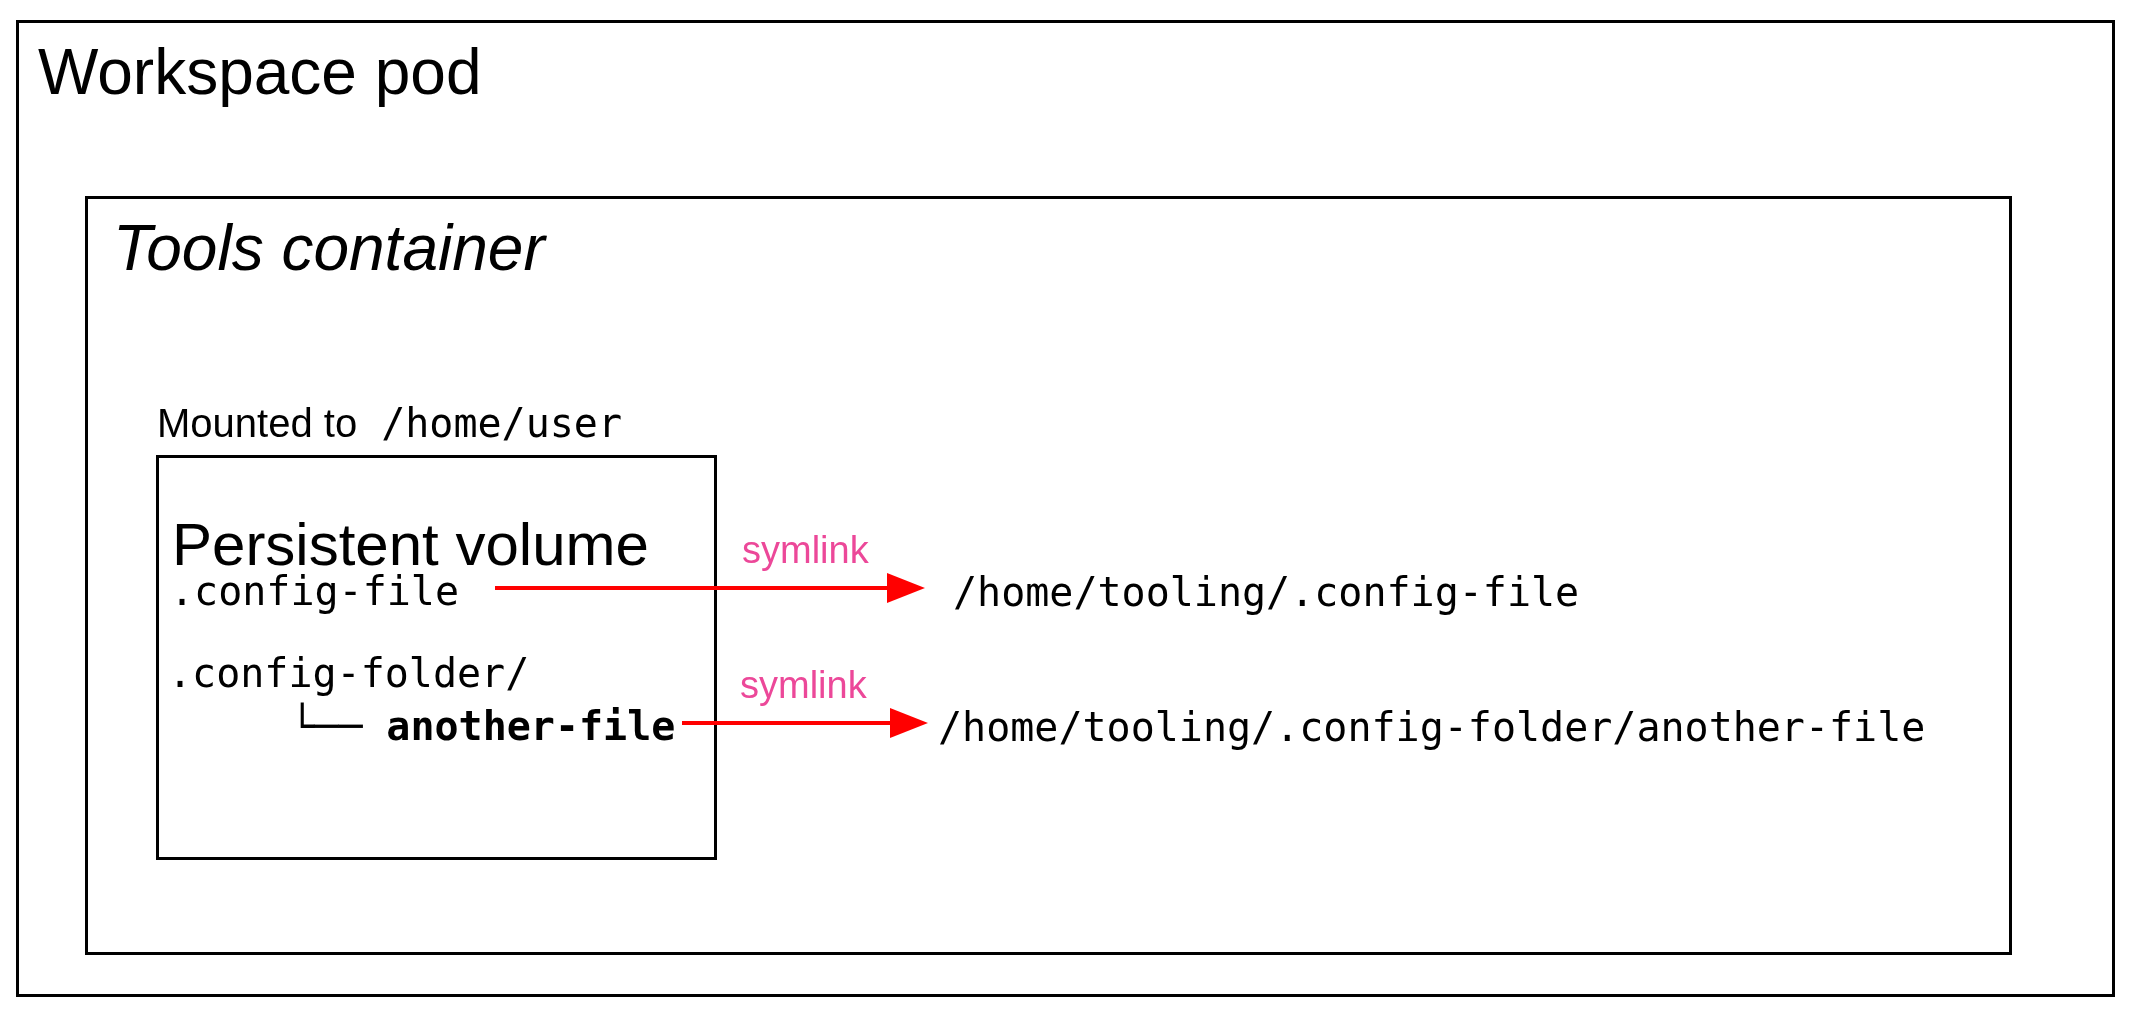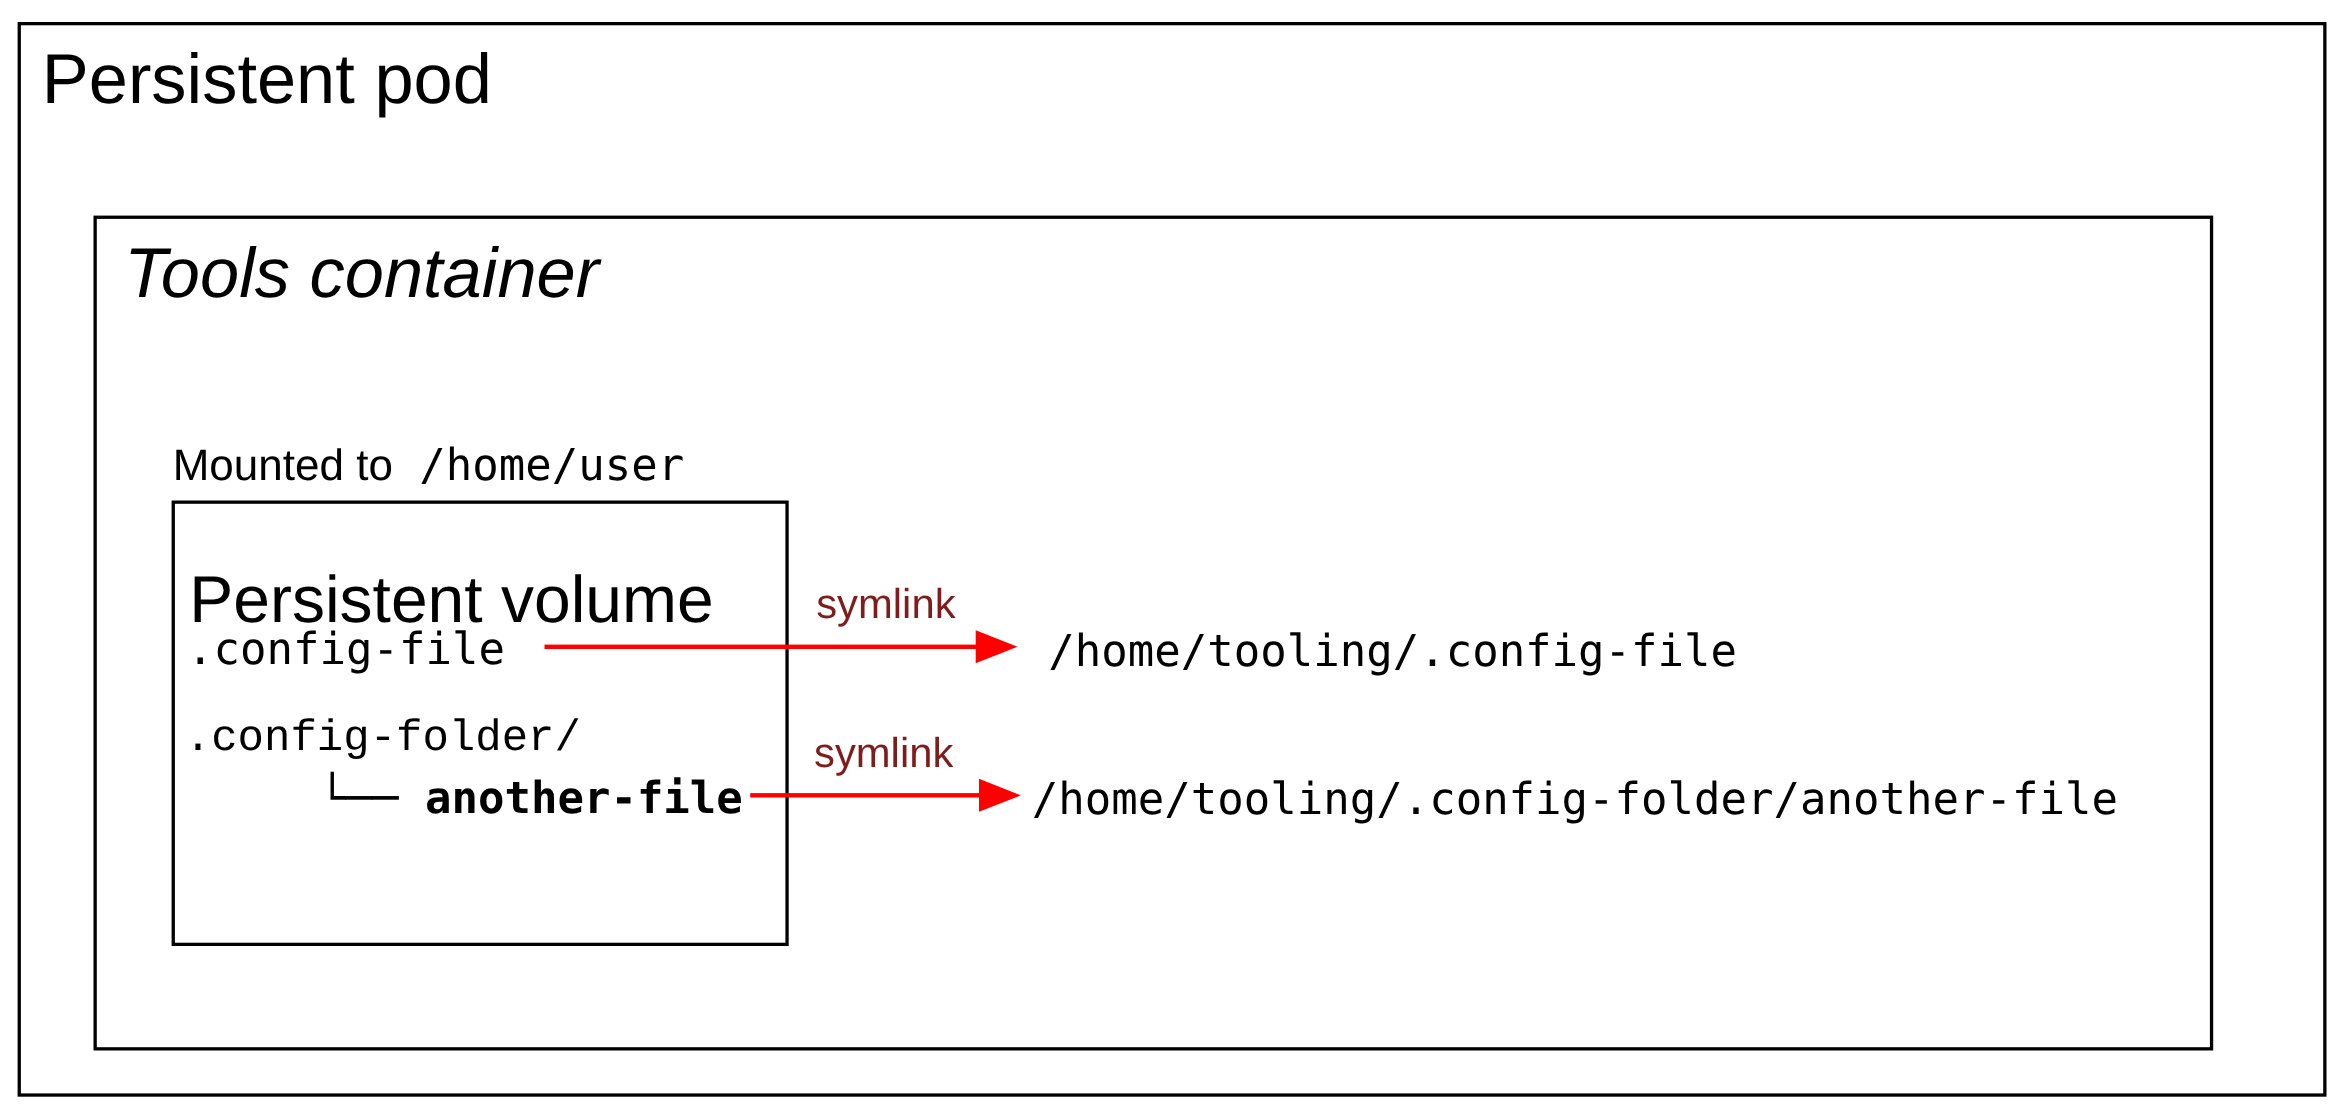--- a/index.html
+++ b/index.html
@@ -49,21 +49,21 @@
     position: absolute;
     font-size: 40px;
     line-height: 1;
     white-space: nowrap;
   }
   .mountline .mono { margin-left: 24px; }
   .symlabel {
     position: absolute;
     font-size: 38px;
     line-height: 1;
-    color: #7f1d1d;
+    color: #ec4899;
     white-space: nowrap;
   }
   .arrow-line {
     position: absolute;
     height: 4px;
     background: #ff0000;
   }
   .arrow-head {
     position: absolute;
     width: 0;
@@ -71,37 +71,37 @@
     border-top: 15px solid transparent;
     border-bottom: 15px solid transparent;
     border-left: 38px solid #ff0000;
   }
 </style>
 </head>
 <body>
 
 <div class="box" style="left:16px; top:20px; width:2099px; height:977px;">
 </div>
-<div class="title" style="left:38px; top:40px;">Persistent pod</div>
+<div class="title" style="left:38px; top:40px;">Workspace pod</div>
 
 <div class="box" style="left:85px; top:196px; width:1927px; height:759px;">
 </div>
 <div class="title" style="left:113px; top:216px;font-style:italic;">Tools container</div>
 
 <div class="mountline" style="left:157px; top:403px;">
   <span>Mounted to</span><span class="mono">/home/user</span>
 </div>
 
 <div class="box" style="left:156px; top:455px; width:561px; height:405px;">
 </div>
 <div class="subtitle" style="left:172px; top:481px;">Persistent volume</div>
 
 <div class="monoline" style="left:170px; top:571px;text-align:right;">.config-file</div>
 
-<div class="monoline" style="left:168px; top:653px;font-family:Liberation Mono, monospace;">.config-folder/</div>
+<div class="monoline" style="left:168px; top:653px;">.config-folder/</div>
 
 <div class="monoline" style="left:290px; top:706px;font-weight:bold;">└── another-file</div>
 
 <div class="symlabel" style="left:742px; top:531px;">symlink</div>
 <div class="arrow-line" style="left:495px; top:586px; width:394px;"></div>
 <div class="arrow-head" style="left:887px; top:573px;"></div>
 <div class="monoline" style="left:953px; top:572px;text-align:center;">/home/tooling/.config-file</div>
 
 <div class="symlabel" style="left:740px; top:666px;">symlink</div>
 <div class="arrow-line" style="left:682px; top:721px; width:210px;"></div>

